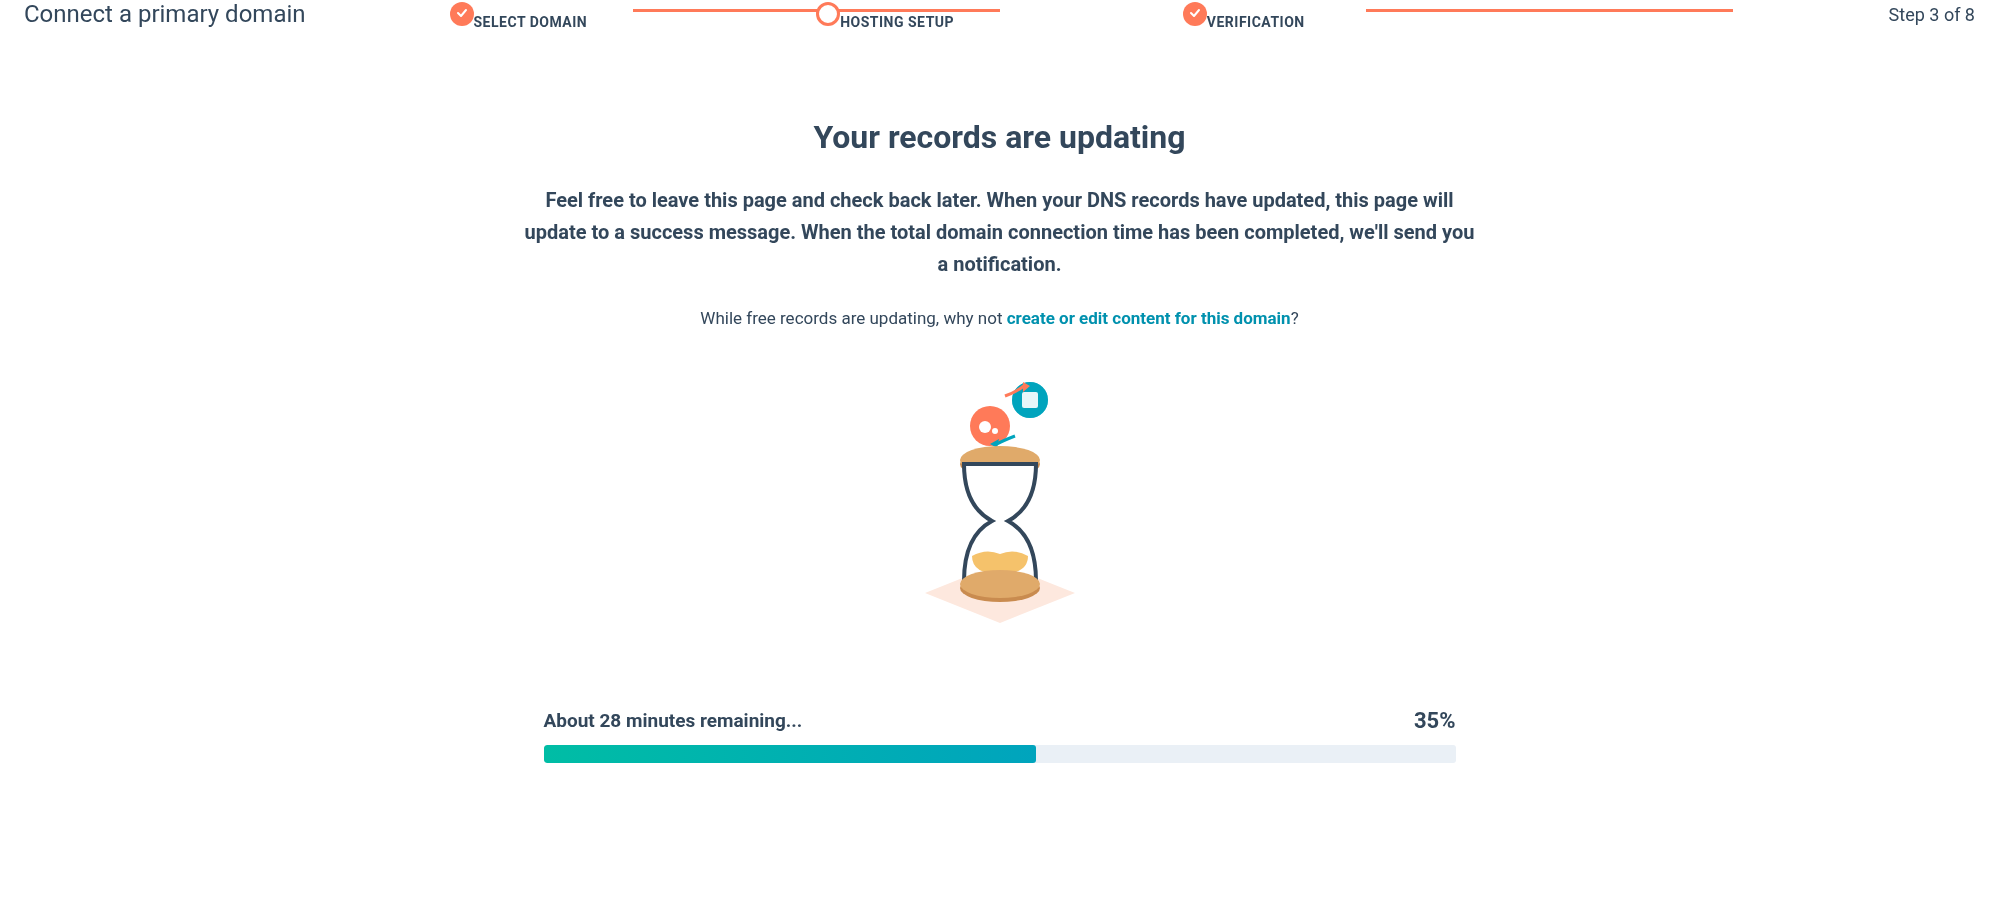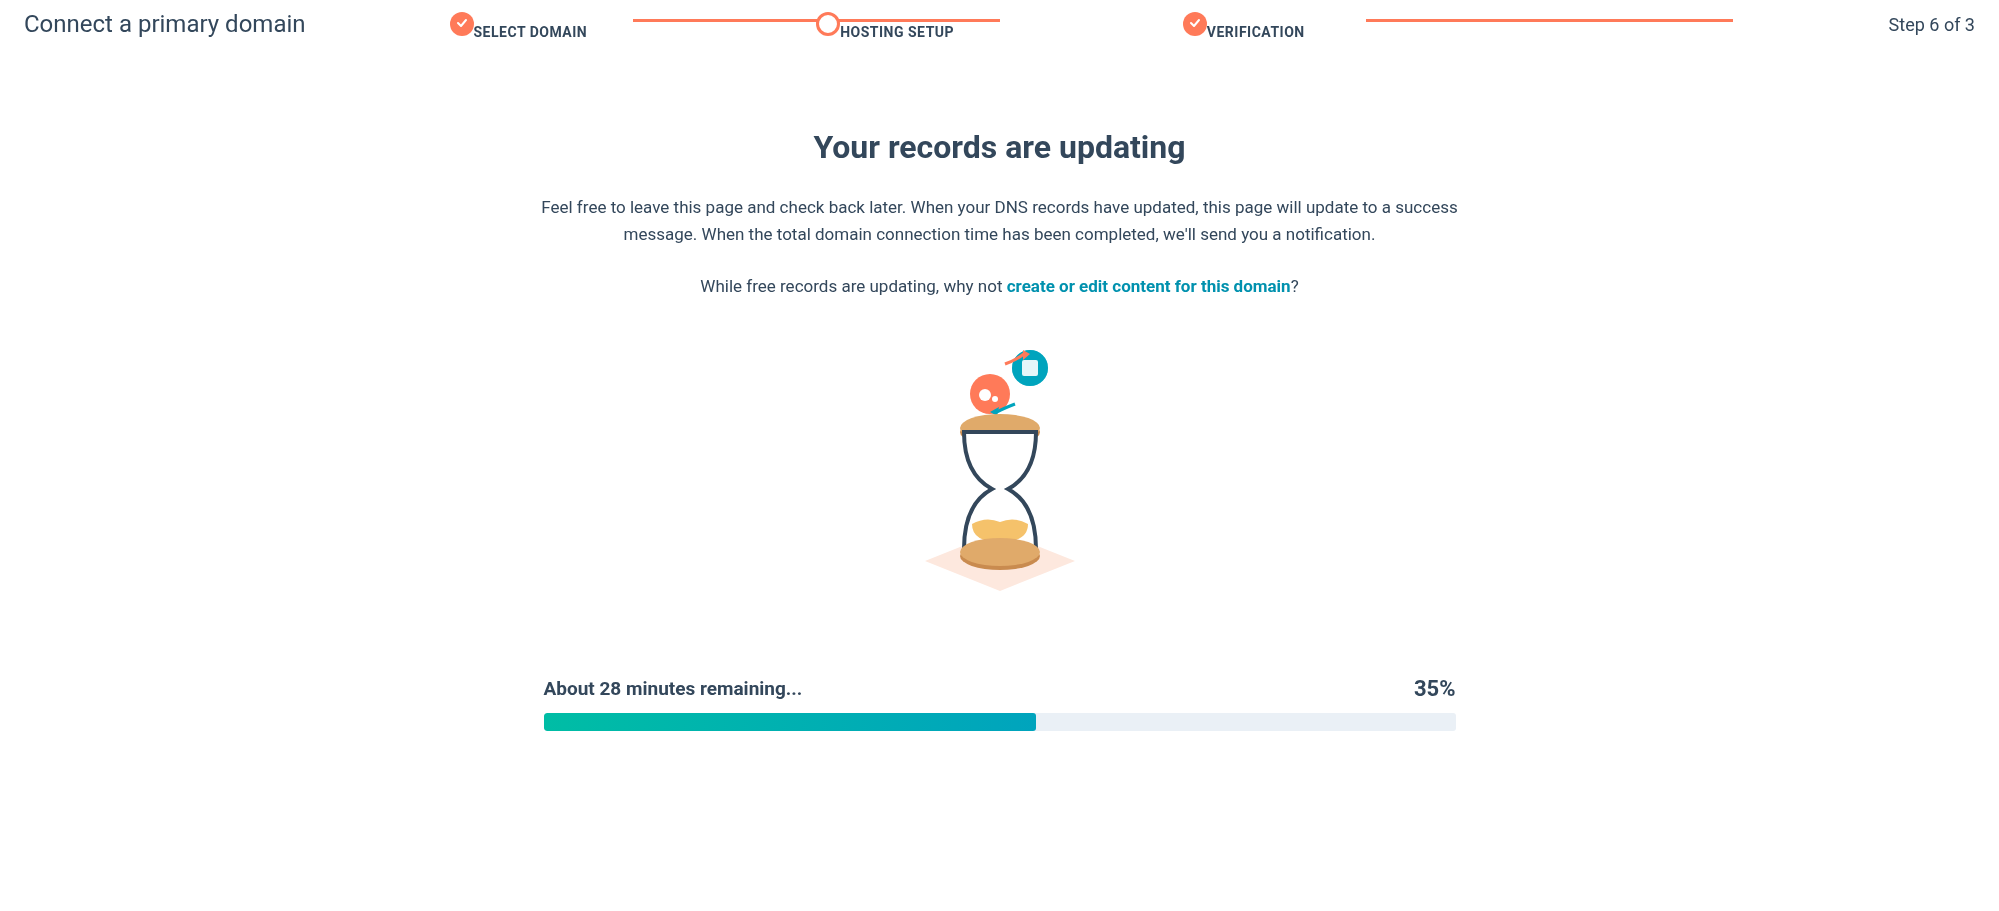--- a/index.html
+++ b/index.html
@@ -9,21 +9,21 @@
     }
     body {
       font-family: -apple-system, BlinkMacSystemFont, "Segoe UI", Roboto, Helvetica, Arial, sans-serif;
       background: #ffffff;
       color: #33475b;
     }
     .header {
       display: flex;
       align-items: center;
       justify-content: space-between;
-      padding: 10px 24px 0 24px;
+      padding: 0 24px 0 24px;
       position: relative;
     }
     .header-left {
       font-size: 24px;
       font-weight: 400;
       color: #33475b;
       flex-shrink: 0;
     }
     .header-right {
       font-size: 18px;
@@ -97,24 +97,25 @@
       text-align: center;
       padding: 0 24px;
     }
     .main-title {
       font-size: 32px;
       font-weight: 700;
       color: #33475b;
       margin-bottom: 28px;
     }
     .description {
-      font-size: 17px;
+      font-size: 20px;
       line-height: 1.6;
       color: #33475b;
       margin-bottom: 28px;
+      font-weight: bold;
     }
     .prompt-text {
       font-size: 17px;
       color: #33475b;
     }
     .link {
       color: #0091ae;
       font-weight: 700;
       text-decoration: none;
       cursor: pointer;
@@ -188,21 +189,21 @@
         <span class="checkmark">
           <svg width="12" height="12" viewBox="0 0 12 12">
               <path d="M2 6 L5 9 L10 3" stroke="#ffffff" stroke-width="2" fill="none" stroke-linecap="round" stroke-linejoin="round"></path>
             </svg>
         </span>
       </div>
       <div class="step-label">VERIFICATION</div>
     </div>
   </div>
 
-  <div class="header-right">Step 6 of 3</div>
+  <div class="header-right">Step 3 of 8</div>
 </div>
 
 <div class="main-content">
   <h1 class="main-title">Your records are updating</h1>
   <p class="description">Feel free to leave this page and check back later. When your DNS records have updated, this page will update to a success message. When the total domain connection time has been completed, we'll send you a notification.</p>
   <p class="prompt-text">
     <span>While free records are updating, why not </span><a class="link">create or edit content for this domain</a><span>?</span>
   </p>
 
   <div class="illustration">

